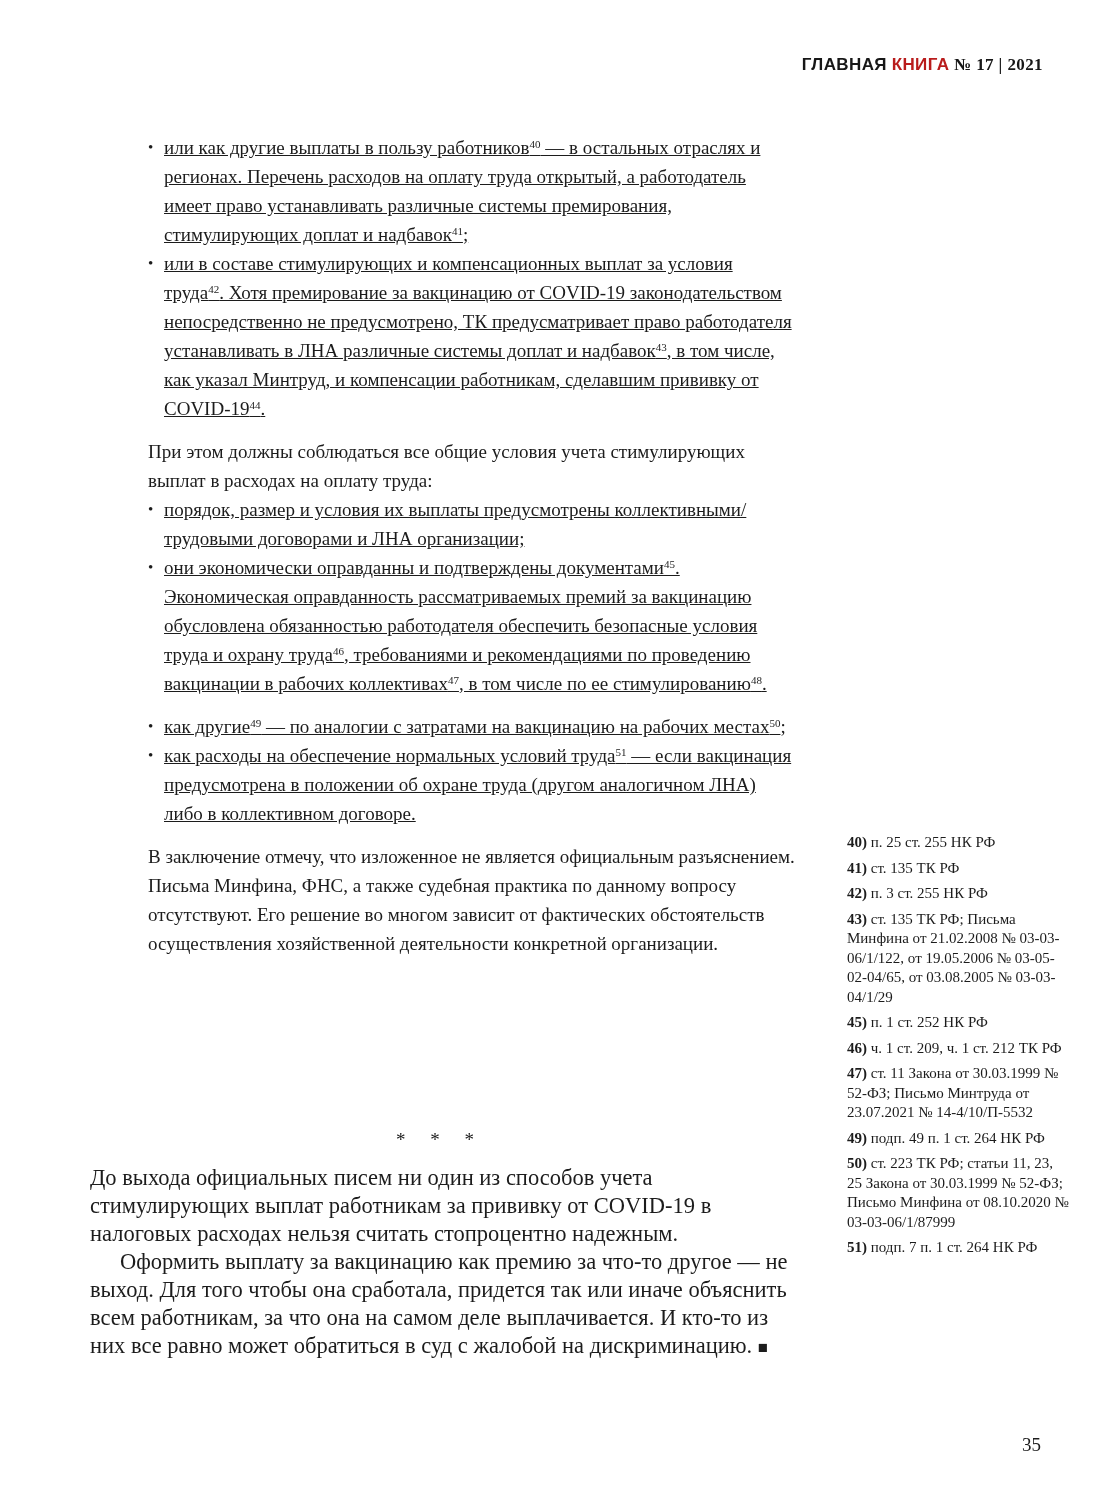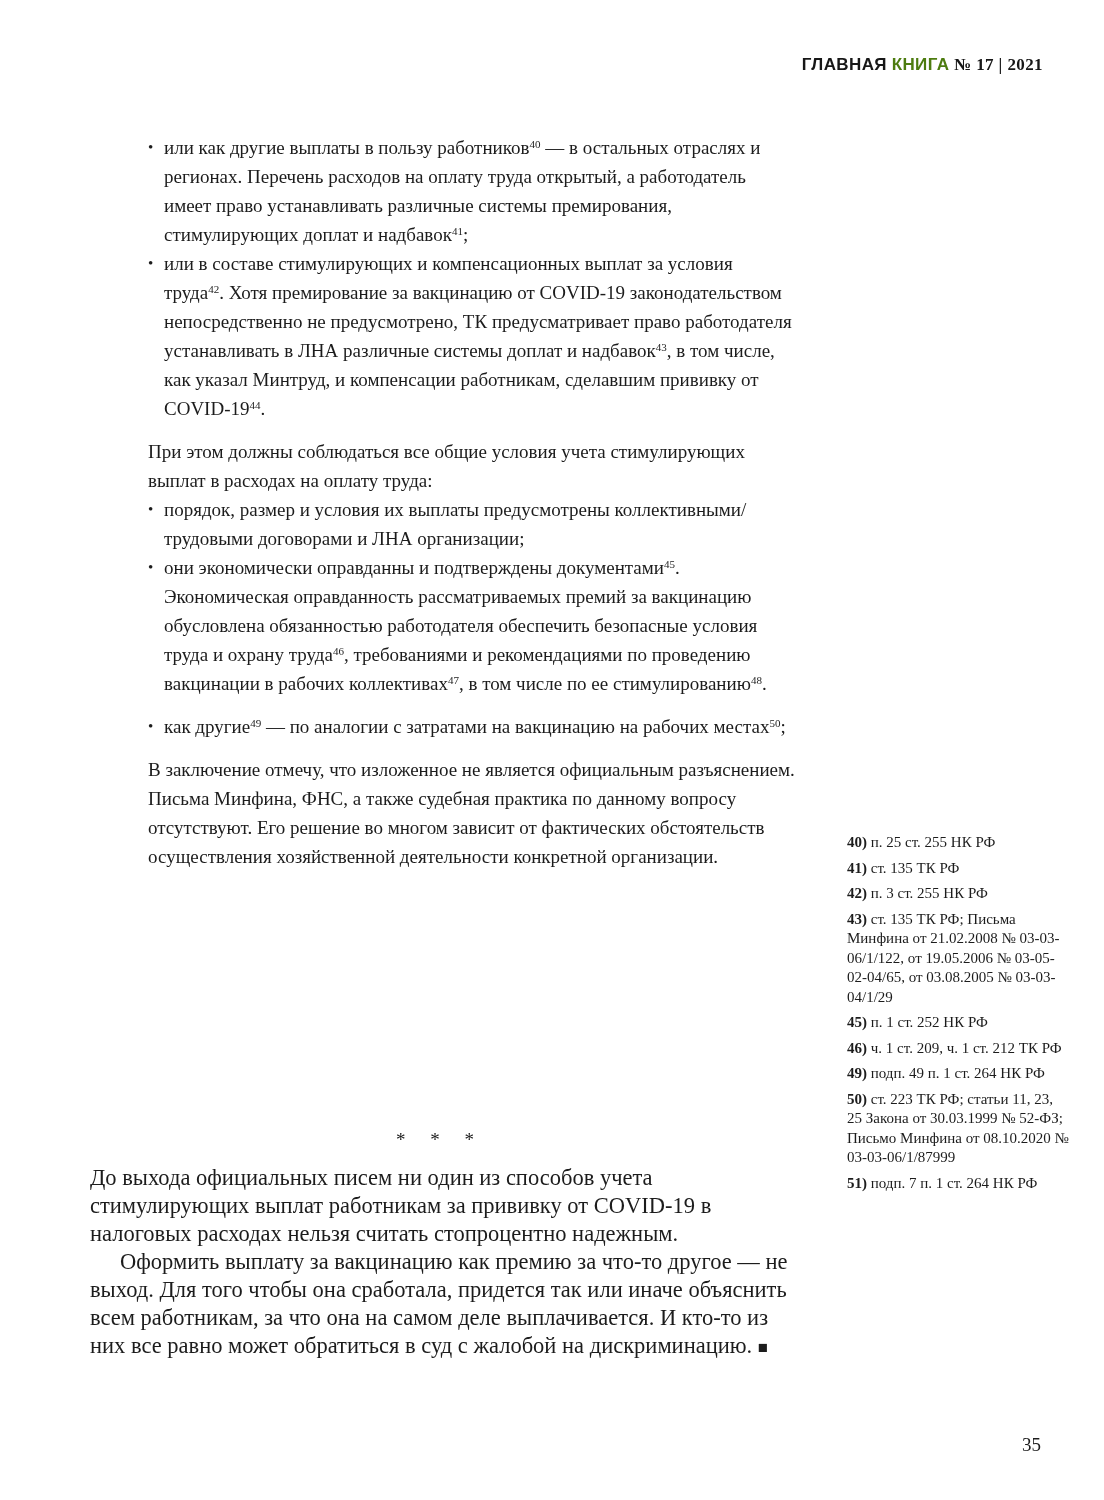--- a/index.html
+++ b/index.html
@@ -19,41 +19,42 @@
     position: absolute;
     top: 55px;
     right: 61px;
     font-size: 17px;
     font-weight: bold;
     letter-spacing: 0.4px;
     white-space: nowrap;
   }
   .brand { font-family: "Liberation Sans", "DejaVu Sans", sans-serif; }
   .brand-black { color: #171717; }
-  .brand-purple { color: #4d7c0f; }
+  .brand-purple { color: #b91c1c; }
   .issue { font-family: "Liberation Serif", serif; color: #171717; text-align: right; }
 
   
   .article {
     position: absolute;
     left: 148px;
     top: 133px;
     width: 648px;
     font-size: 19px;
     line-height: 29px;
   }
   .article p.para { margin: 0 0 0 0; }
   .article ul.bullets {
     list-style: none;
     margin: 0 0 14px 0;
     padding: 0;
   }
   .article ul.bullets li {
     position: relative;
     padding-left: 16px;
+    text-decoration: underline;
   }
   .article ul.bullets li::before {
     content: "\2022";
     position: absolute;
     left: 0;
     top: 0;
     font-size: 15px;
   }
   sup {
     font-size: 0.58em;
@@ -120,39 +121,41 @@
         <li>или как другие выплаты в пользу работников<sup>40</sup> — в остальных отраслях и регионах. Перечень расходов на оплату труда открытый, а работодатель имеет право устанавливать различные системы премирования, стимулирующих доплат и надбавок<sup>41</sup>;</li>
         <li>или в составе стимулирующих и компенсационных выплат за условия труда<sup>42</sup>. Хотя премирование за вакцинацию от COVID-19 законодательством непосредственно не предусмотрено, ТК предусматривает право работодателя устанавливать в ЛНА различные системы доплат и надбавок<sup>43</sup>, в том числе, как указал Минтруд, и компенсации работникам, сделавшим прививку от COVID-19<sup>44</sup>.</li>
       </ul>
       <p class="para">При этом должны соблюдаться все общие условия учета стимулирующих выплат в расходах на оплату труда:</p>
       <ul class="bullets">
         <li>порядок, размер и условия их выплаты предусмотрены коллективными/трудовыми договорами и ЛНА организации;</li>
         <li>они экономически оправданны и подтверждены документами<sup>45</sup>. Экономическая оправданность рассматриваемых премий за вакцинацию обусловлена обязанностью работодателя обеспечить безопасные условия труда и охрану труда<sup>46</sup>, требованиями и рекомендациями по проведению вакцинации в рабочих коллективах<sup>47</sup>, в том числе по ее стимулированию<sup>48</sup>.</li>
       </ul>
       <ul class="bullets">
         <li>как другие<sup>49</sup> — по аналогии с затратами на вакцинацию на рабочих местах<sup>50</sup>;</li>
+        <li>как расходы на обеспечение нормальных условий труда<sup>51</sup> — если вакцинация предусмотрена в положении об охране труда (другом аналогичном ЛНА) либо в коллективном договоре.</li>
       </ul>
       <p class="para">В заключение отмечу, что изложенное не является официальным разъяснением. Письма Минфина, ФНС, а также судебная практика по данному вопросу отсутствуют. Его решение во многом зависит от фактических обстоятельств осуществления хозяйственной деятельности конкретной организации.</p>
     </div>
 
   <div class="conclusion">
     <div class="separator">* * *</div>
     <div>
         <p>До выхода официальных писем ни один из способов учета стимулирующих выплат работникам за прививку от COVID-19 в налоговых расходах нельзя считать стопроцентно надежным.</p>
         <p class="indented">Оформить выплату за вакцинацию как премию за что-то другое — не выход. Для того чтобы она сработала, придется так или иначе объяснить всем работникам, за что она на самом деле выплачивается. И кто-то из них все равно может обратиться в суд с жалобой на дискриминацию. <span class="endmark">■</span></p>
       </div>
   </div>
 
   <div class="footnotes">
       <div class="footnote"><span class="fn-num">40) </span>п. 25 ст. 255 НК РФ</div>
       <div class="footnote"><span class="fn-num">41) </span>ст. 135 ТК РФ</div>
       <div class="footnote"><span class="fn-num">42) </span>п. 3 ст. 255 НК РФ</div>
       <div class="footnote"><span class="fn-num">43) </span>ст. 135 ТК РФ; Письма Минфина от 21.02.2008 № 03-03-06/1/122, от 19.05.2006 № 03-05-02-04/65, от 03.08.2005 № 03-03-04/1/29</div>
       <div class="footnote"><span class="fn-num">45) </span>п. 1 ст. 252 НК РФ</div>
       <div class="footnote"><span class="fn-num">46) </span>ч. 1 ст. 209, ч. 1 ст. 212 ТК РФ</div>
+      <div class="footnote"><span class="fn-num">47) </span>ст. 11 Закона от 30.03.1999 № 52-ФЗ; Письмо Минтруда от 23.07.2021 № 14-4/10/П-5532</div>
       <div class="footnote"><span class="fn-num">49) </span>подп. 49 п. 1 ст. 264 НК РФ</div>
       <div class="footnote"><span class="fn-num">50) </span>ст. 223 ТК РФ; статьи 11, 23, 25 Закона от 30.03.1999 № 52-ФЗ; Письмо Минфина от 08.10.2020 № 03-03-06/1/87999</div>
       <div class="footnote"><span class="fn-num">51) </span>подп. 7 п. 1 ст. 264 НК РФ</div>
     </div>
 
   <div class="page-number">35</div>
 
 </div>
 
 </body></html>

